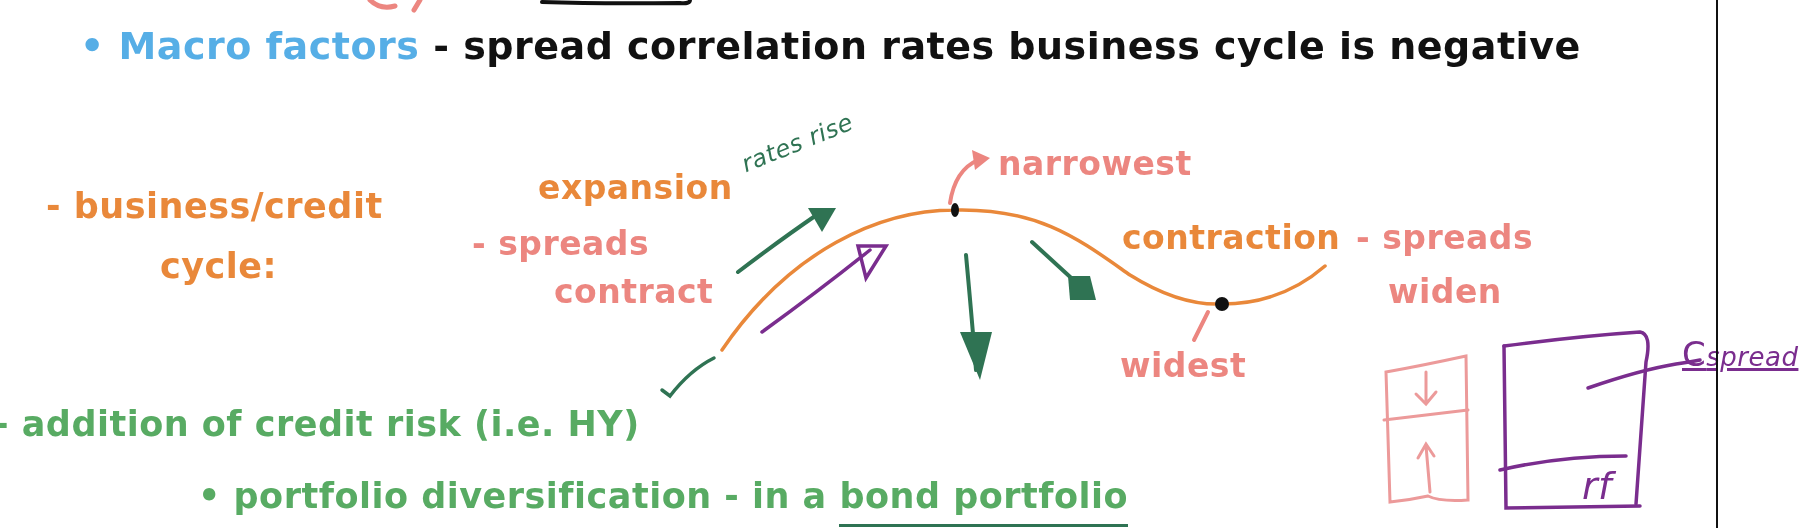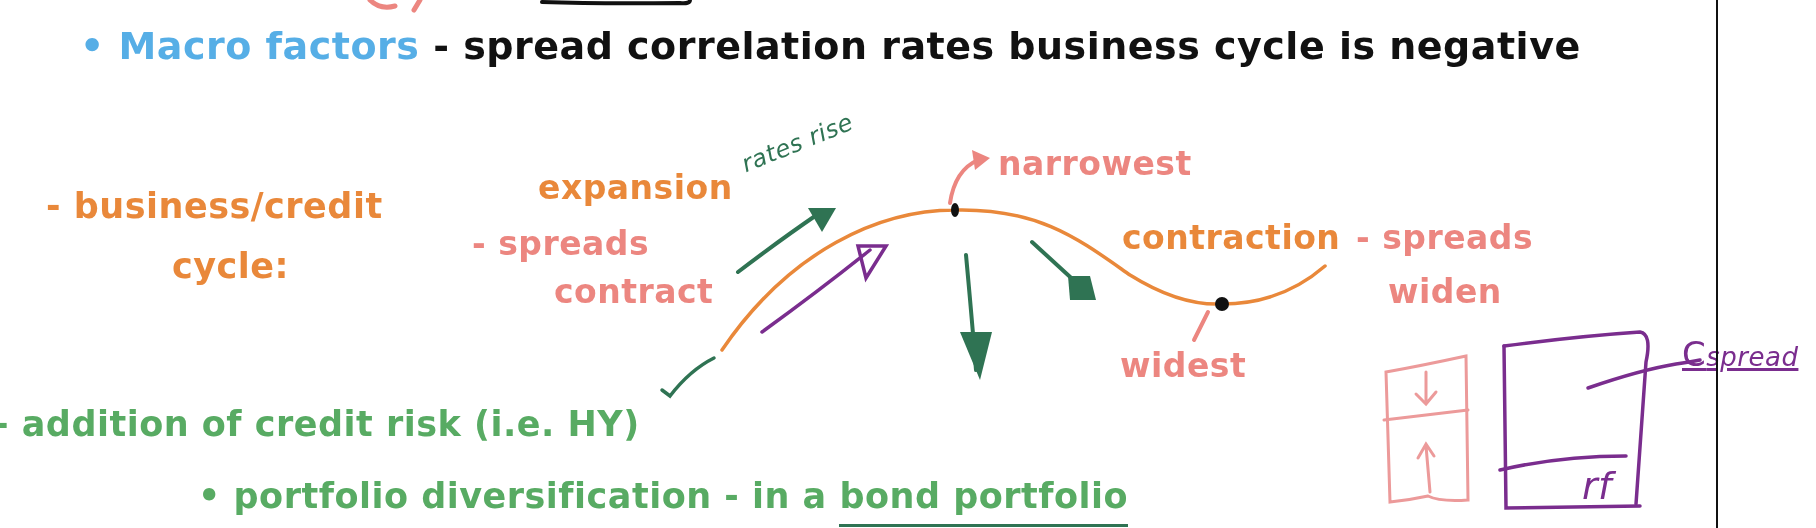--- a/index.html
+++ b/index.html
@@ -28,21 +28,21 @@
   <path d="M 542 2 Q 600 4 680 3 Q 690 4 690 0" stroke="#111" stroke-width="4" fill="none" stroke-linecap="round"></path>
 </svg>
 
 <div class="t f40" style="left:80px; top:24px;">
   <span class="blue">•</span>
   <span class="blue">Macro factors</span>
   <span class="black">- spread correlation rates business cycle is negative</span>
 </div>
 
 <div class="t f36 orange" style="left:38px; top:186px;margin-left:8px;">- business/credit</div>
-<div class="t f36 orange" style="left:172px; top:246px;">cycle:</div>
+<div class="t f36 orange" style="left:160px; top:246px;">cycle:</div>
 
 <div class="t f34 orange" style="left:538px; top:168px;">expansion</div>
 <div class="t darkgreen" style="left:748px; top:150px; font-size:24px; font-weight:normal; font-style:italic; transform: rotate(-22deg); transform-origin: left bottom;">rates rise</div>
 <div class="t f34 pink" style="left:472px; top:224px;">- spreads</div>
 <div class="t f34 pink" style="left:554px; top:272px;">contract</div>
 <div class="t f34 pink" style="left:998px; top:144px;">narrowest</div>
 <div class="t f34 orange" style="left:1122px; top:218px;">contraction</div>
 <div class="t f34 pink" style="left:1356px; top:218px;">- spreads</div>
 <div class="t f34 pink" style="left:1388px; top:272px;">widen</div>
 <div class="t f34 pink" style="left:1120px; top:346px;">widest</div>

